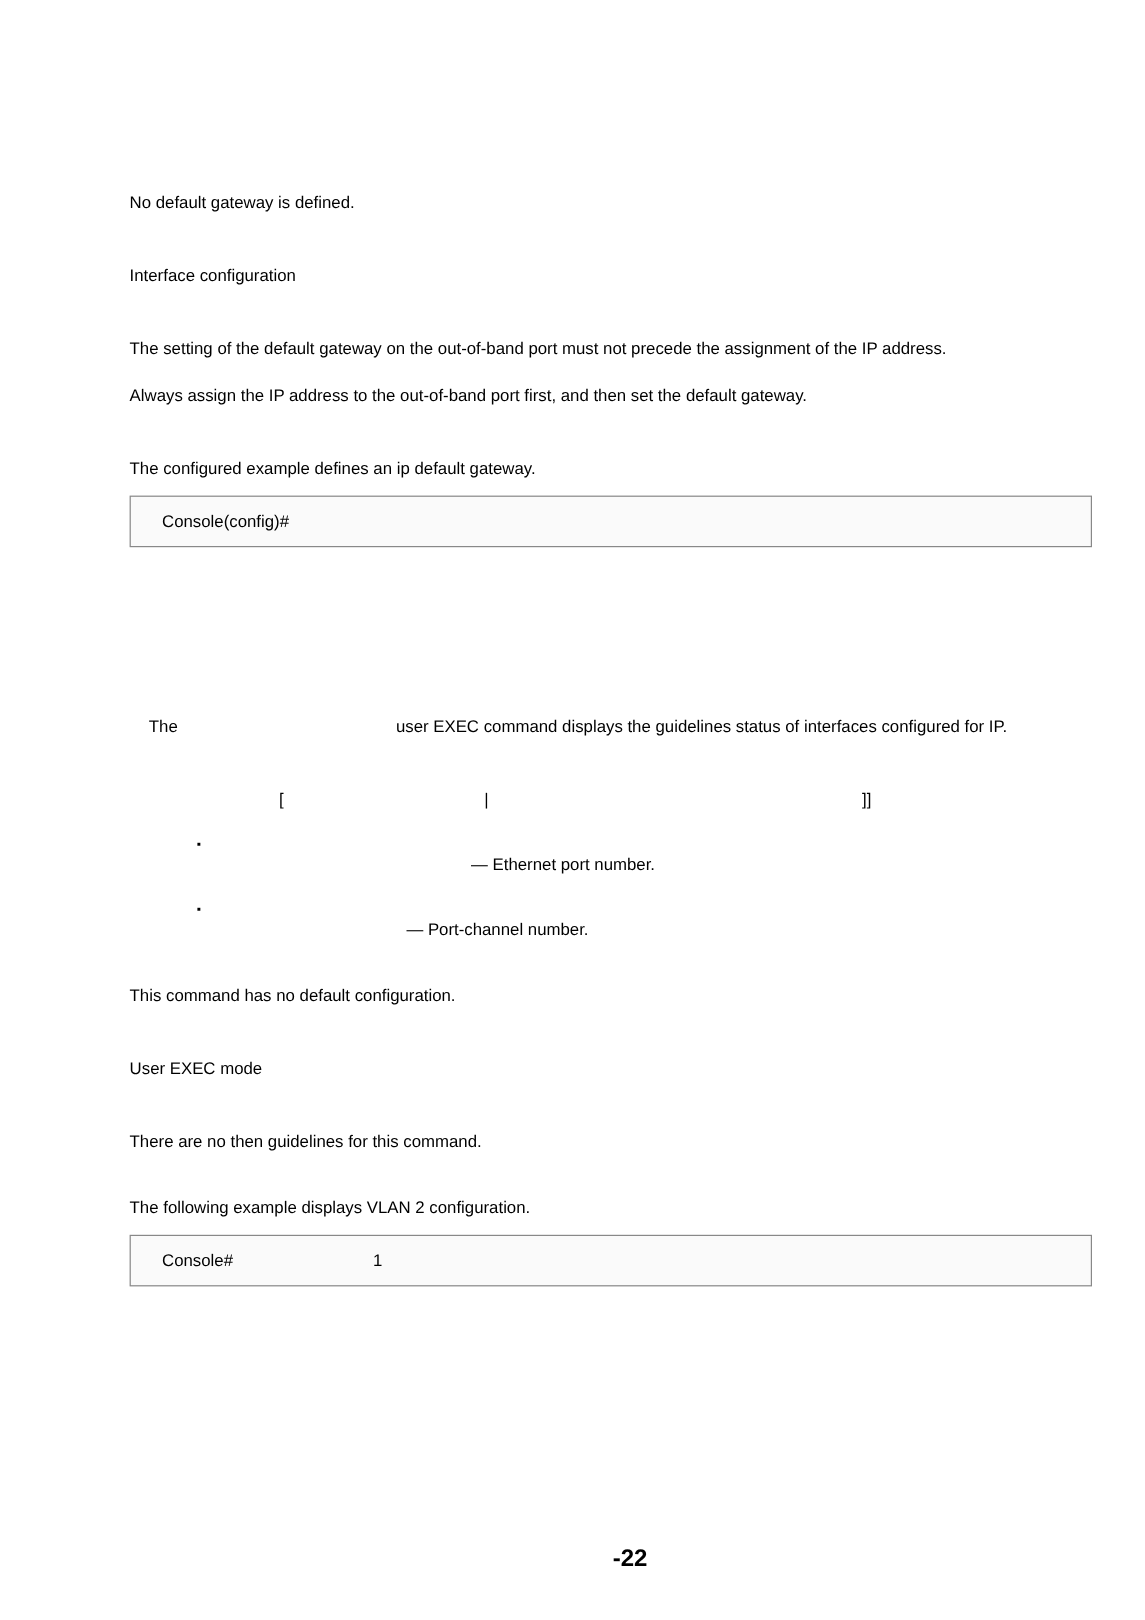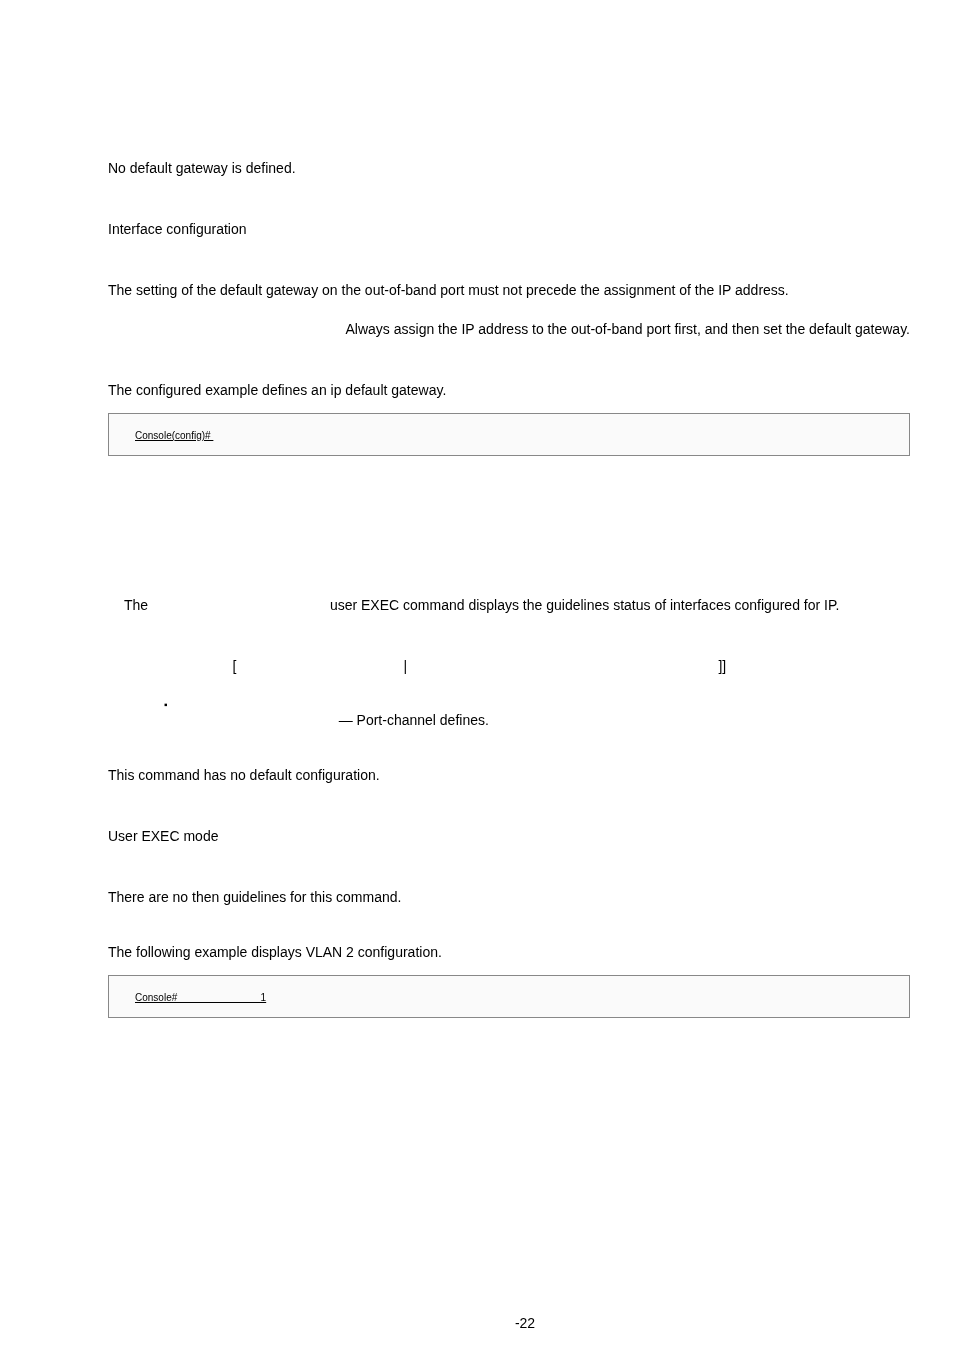--- a/index.html
+++ b/index.html
@@ -18,57 +18,56 @@
       margin-bottom: 12px;
     }
     .spaced {
       margin-top: 40px;
     }
     .spaced-medium {
       margin-top: 34px;
     }
     .spaced-small {
       margin-top: 18px;
-      text-align: right;
     }
     .code-box {
       border: 1px solid #888;
       background: #fafafa;
       padding: 10px 10px;
       margin-top: 6px;
     }
     .code-box pre, .code-box span {
       font-family: Arial, Helvetica, sans-serif;
-      font-size: 10px;
+      font-size: 14px;
       white-space: pre;
-      text-decoration: underline;
     }
     ul.params {
       list-style: none;
       padding-left: 40px;
       margin-top: 8px;
     }
     ul.params li {
       position: relative;
       padding-left: 20px;
       margin-bottom: 16px;
     }
     ul.params li::before {
       content: "▪";
       position: absolute;
       left: 0;
       font-size: 10px;
       top: 4px;
     }
     .page-number {
       position: absolute;
-      bottom: 32px;
+      bottom: 52px;
       left: 50%;
       transform: translateX(-50%);
-      font-size: 14px;
+      font-size: 20px;
+      font-weight: bold;
     }
   </style>
 </head>
 <body>
 
 <div class="para">No default gateway is defined.</div>
 
 <div class="para spaced">Interface configuration</div>
 
 <div class="para spaced">The setting of the default gateway on the out-of-band port must not precede the assignment of the IP address.</div>
@@ -83,21 +82,22 @@
 
 <div style="height:90px;"></div>
 
 <div class="para">
   <span style="white-space:pre;">The </span><span style="display:inline-block; width:110px;"></span><span> user EXEC command displays the guidelines status of interfaces configured for IP.</span>
 </div>
 
 <div class="para spaced" style="white-space:pre;">                                [                                           |                                                                                ]]</div>
 
 <ul class="params">
-  <li><span style="display:inline-block; width:60px;"></span><span style="white-space:pre;">            — Port-channel defines.</span></li>
+  <li><span style="display:inline-block; width:110px;"></span><span style="white-space:pre;">             — Ethernet port number.</span></li>
+  <li><span style="display:inline-block; width:60px;"></span><span style="white-space:pre;">            — Port-channel number.</span></li>
 </ul>
 
 <div class="para spaced-medium">This command has no default configuration.</div>
 
 <div class="para spaced">User EXEC mode</div>
 
 <div class="para spaced">There are no then guidelines for this command.</div>
 
 <div class="para spaced-medium">The following example displays VLAN 2 configuration.</div>
 

